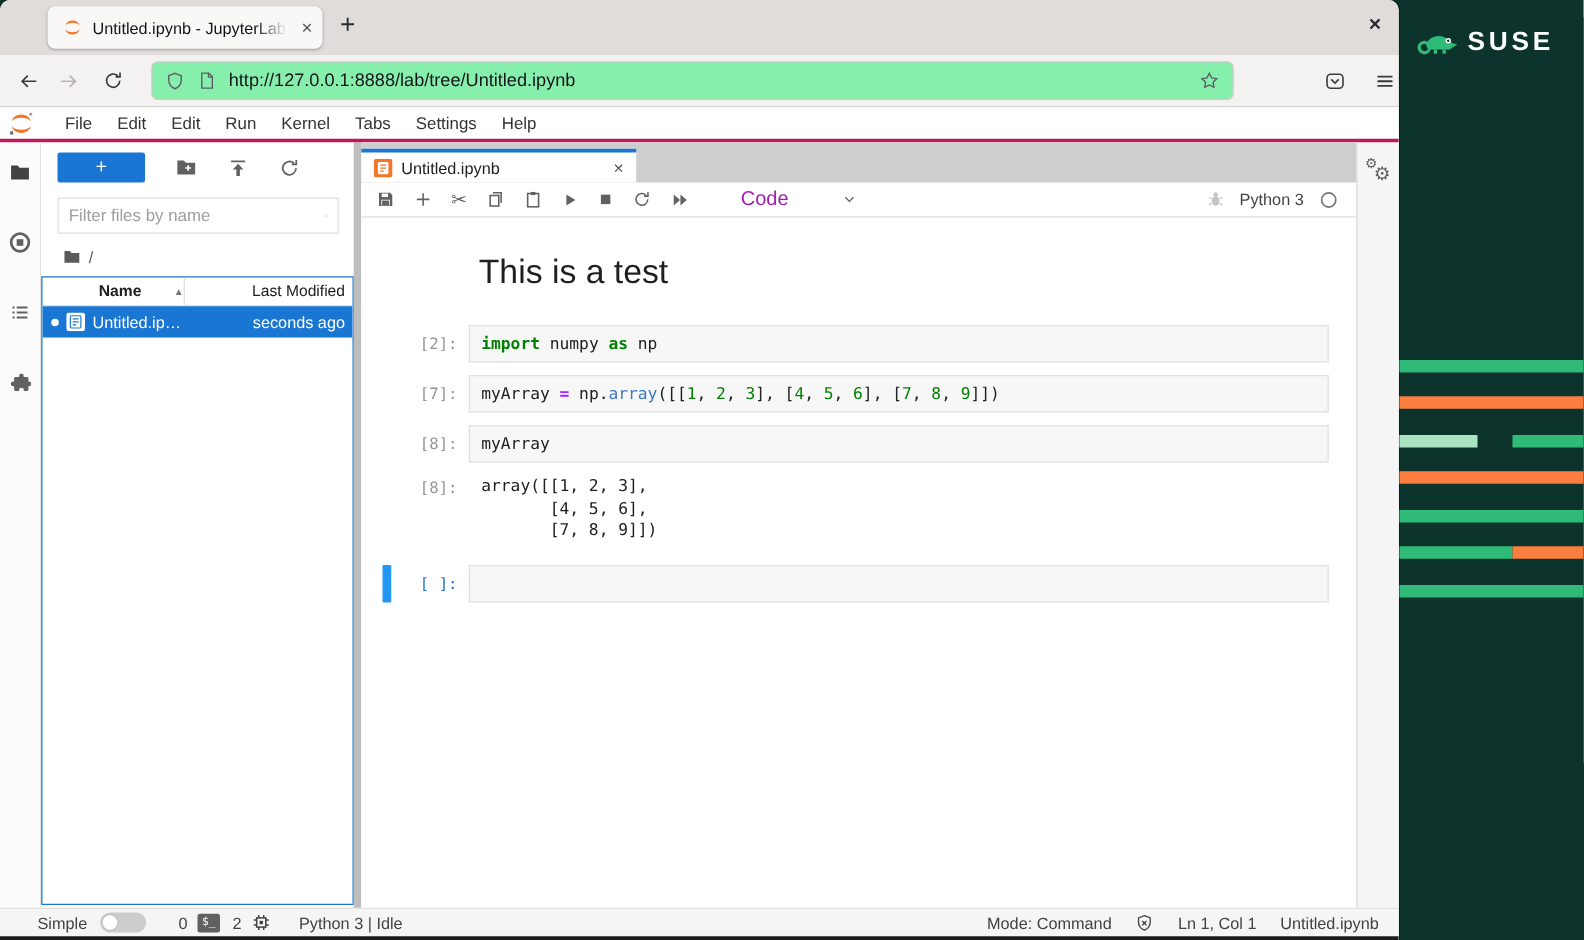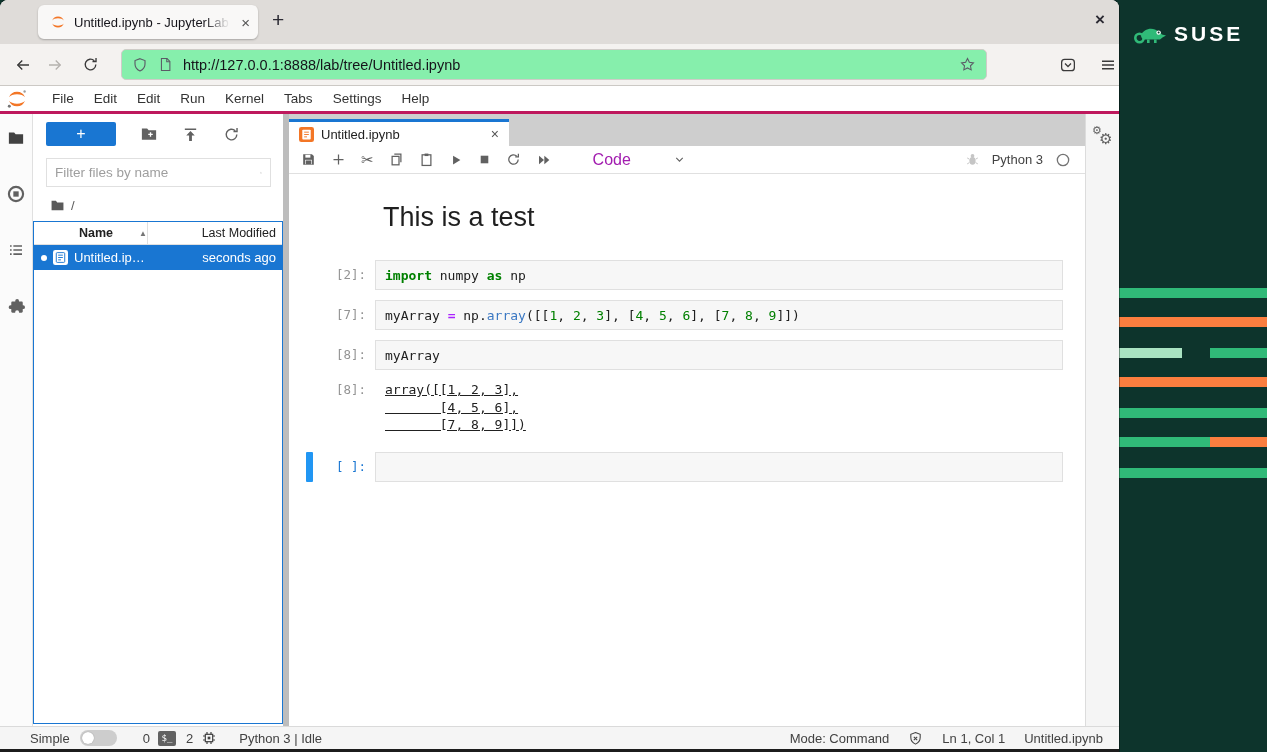--- a/index.html
+++ b/index.html
@@ -406,21 +406,21 @@
                 <div class="codebox"><span>myArray </span><span class="t-op">=</span><span> np.</span><span class="t-fn">array</span><span>([[</span><span class="t-num">1</span><span>, </span><span class="t-num">2</span><span>, </span><span class="t-num">3</span><span>], [</span><span class="t-num">4</span><span>, </span><span class="t-num">5</span><span>, </span><span class="t-num">6</span><span>], [</span><span class="t-num">7</span><span>, </span><span class="t-num">8</span><span>, </span><span class="t-num">9</span><span>]])</span></div>
               </div>
               <div class="cell-row">
                 <div class="collapser"></div>
                 <div class="prompt">[8]:</div>
                 <div class="codebox"><span>myArray</span></div>
               </div>
               <div class="cell-row">
                 <div class="collapser"></div>
                 <div class="prompt out">[8]:</div>
-                <div class="outpre" style="flex: 1 1 0%; text-decoration: underline;">array([[1, 2, 3],
+                <div class="outpre" style="flex: 1 1 0%;">array([[1, 2, 3],
        [4, 5, 6],
        [7, 8, 9]])</div>
               </div>
               <div class="cell-row">
                 <div class="collapser active"></div>
                 <div class="prompt blue">[ ]:</div>
                 <div class="codebox"></div>
               </div>
             </div>
         </div>

